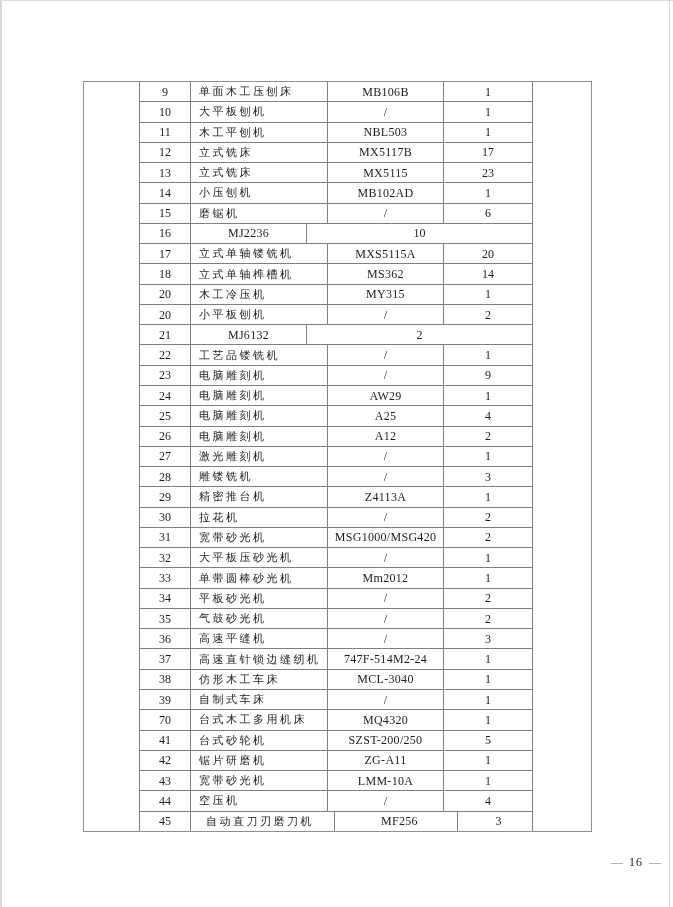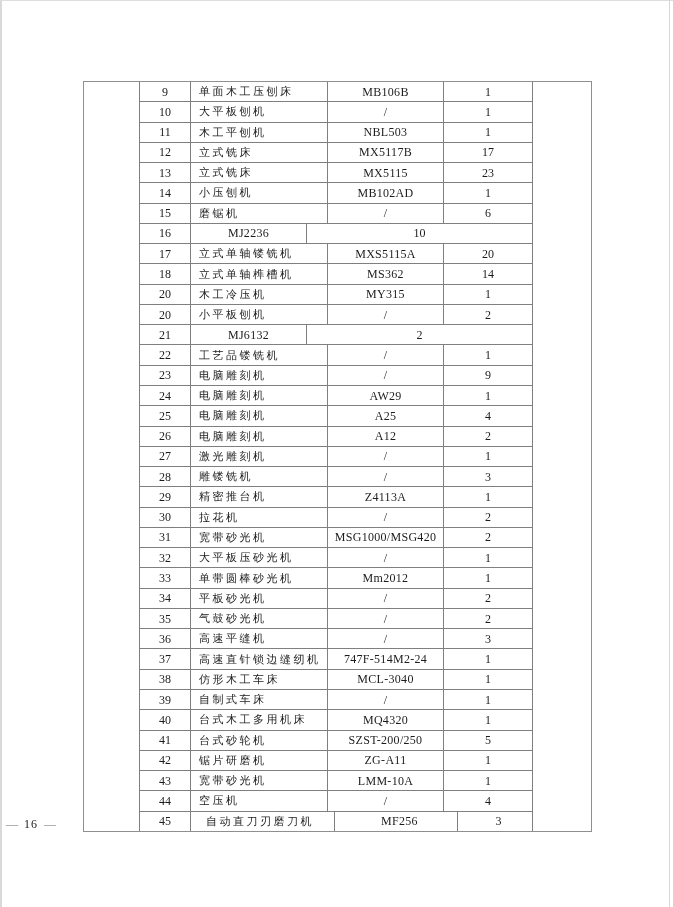--- a/index.html
+++ b/index.html
@@ -68,22 +68,22 @@
     font-size: 11px;
     letter-spacing: 2.5px;
   }
   .c-model { width: 116px; letter-spacing: 0.3px; }
   .c-qty   { flex: 1; border-right: none; }
 
   .footer {
     position: absolute;
     left: 0;
     right: 6px;
-    top: 817px;
-    text-align: left;
+    top: 855px;
+    text-align: right;
     font-size: 12px;
     color: #2a2a2a;
   }
   .footer .dash { color: #8a8a8a; padding: 0 6px; }
   .footer .num  { color: #222222; letter-spacing: 1px; }
 </style>
 </head>
 <body>
 
 <div class="page">
@@ -275,21 +275,21 @@
         <div class="cell c-model">MCL-3040</div>
         <div class="cell c-qty">1</div>
       </div>
         <div class="row">
         <div class="cell c-no">39</div>
         <div class="cell c-name">自制式车床</div>
         <div class="cell c-model">/</div>
         <div class="cell c-qty">1</div>
       </div>
         <div class="row">
-        <div class="cell c-no">40</div>
+        <div class="cell c-no">70</div>
         <div class="cell c-name">台式木工多用机床</div>
         <div class="cell c-model">MQ4320</div>
         <div class="cell c-qty">1</div>
       </div>
         <div class="row">
         <div class="cell c-no">41</div>
         <div class="cell c-name">台式砂轮机</div>
         <div class="cell c-model">SZST-200/250</div>
         <div class="cell c-qty">5</div>
       </div>

